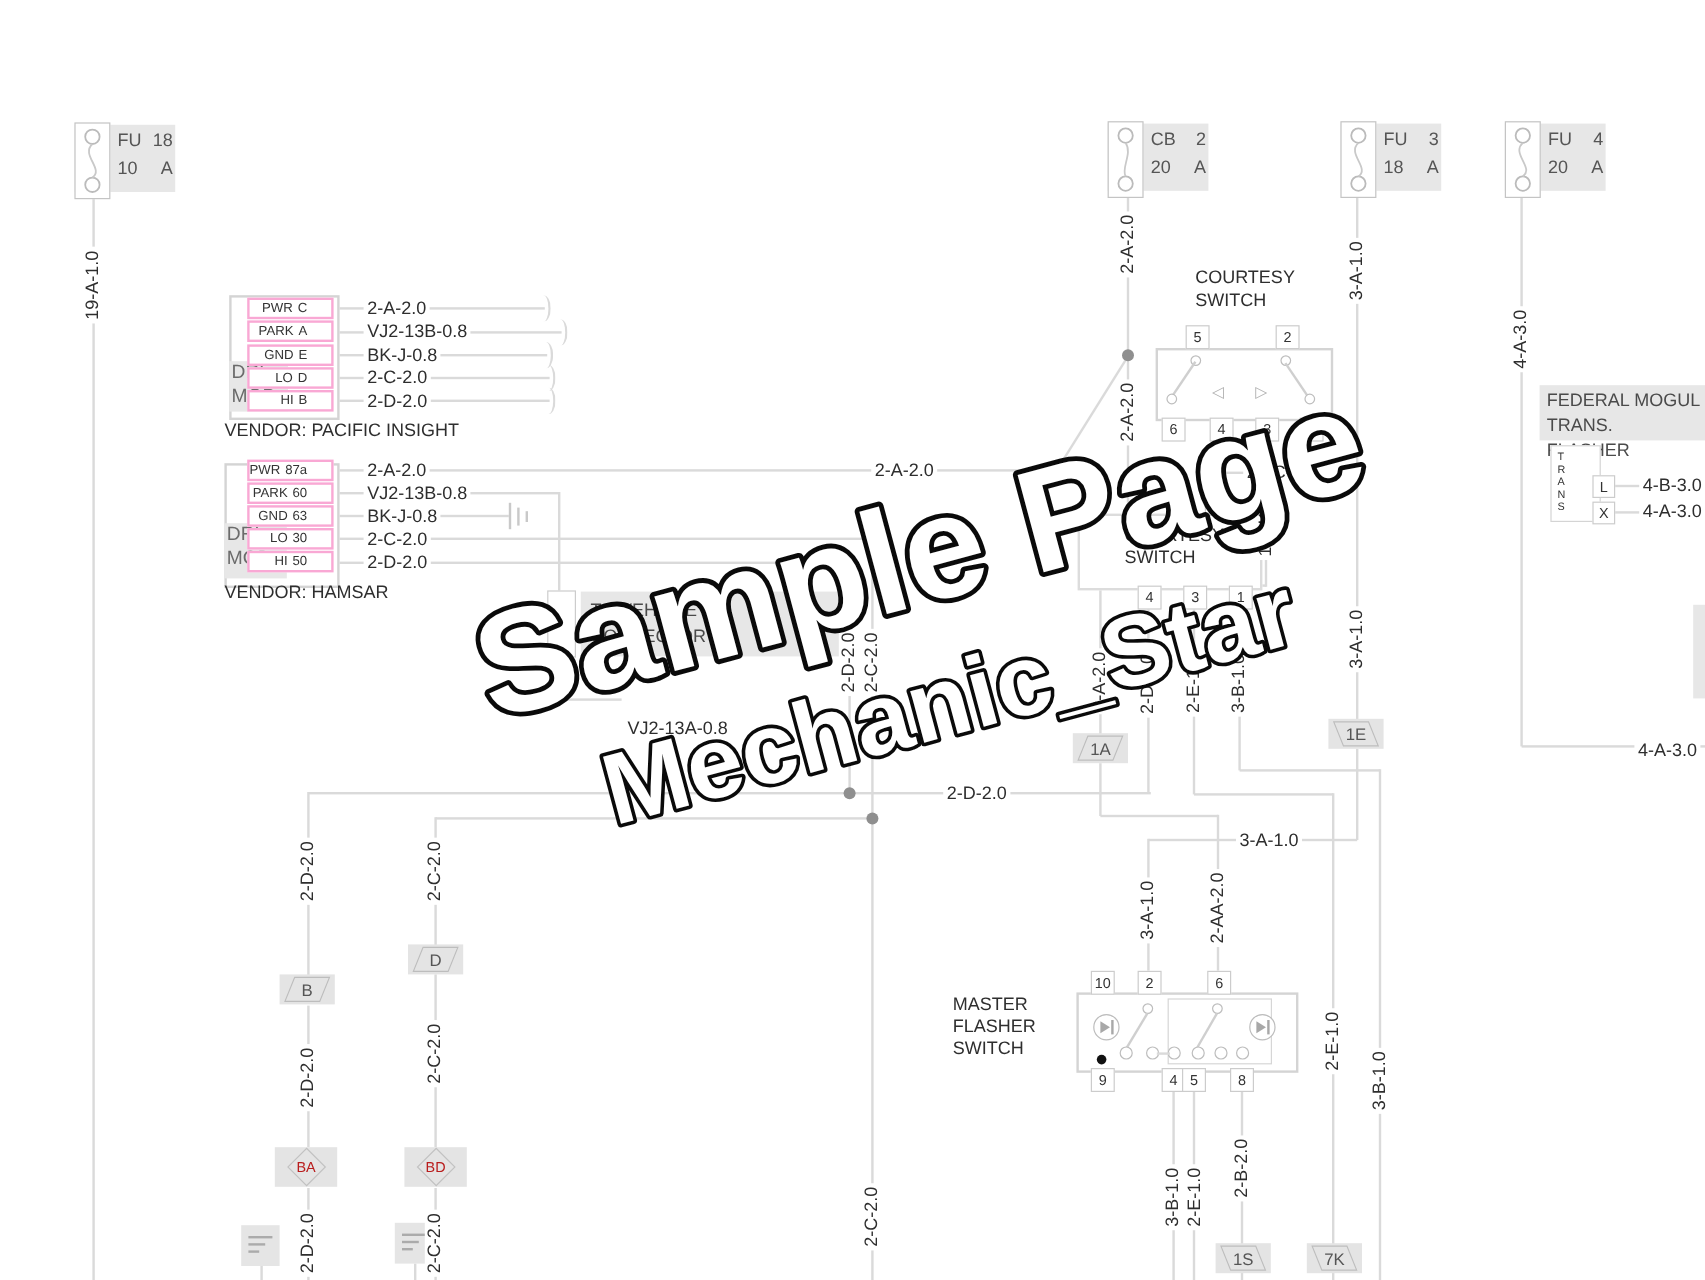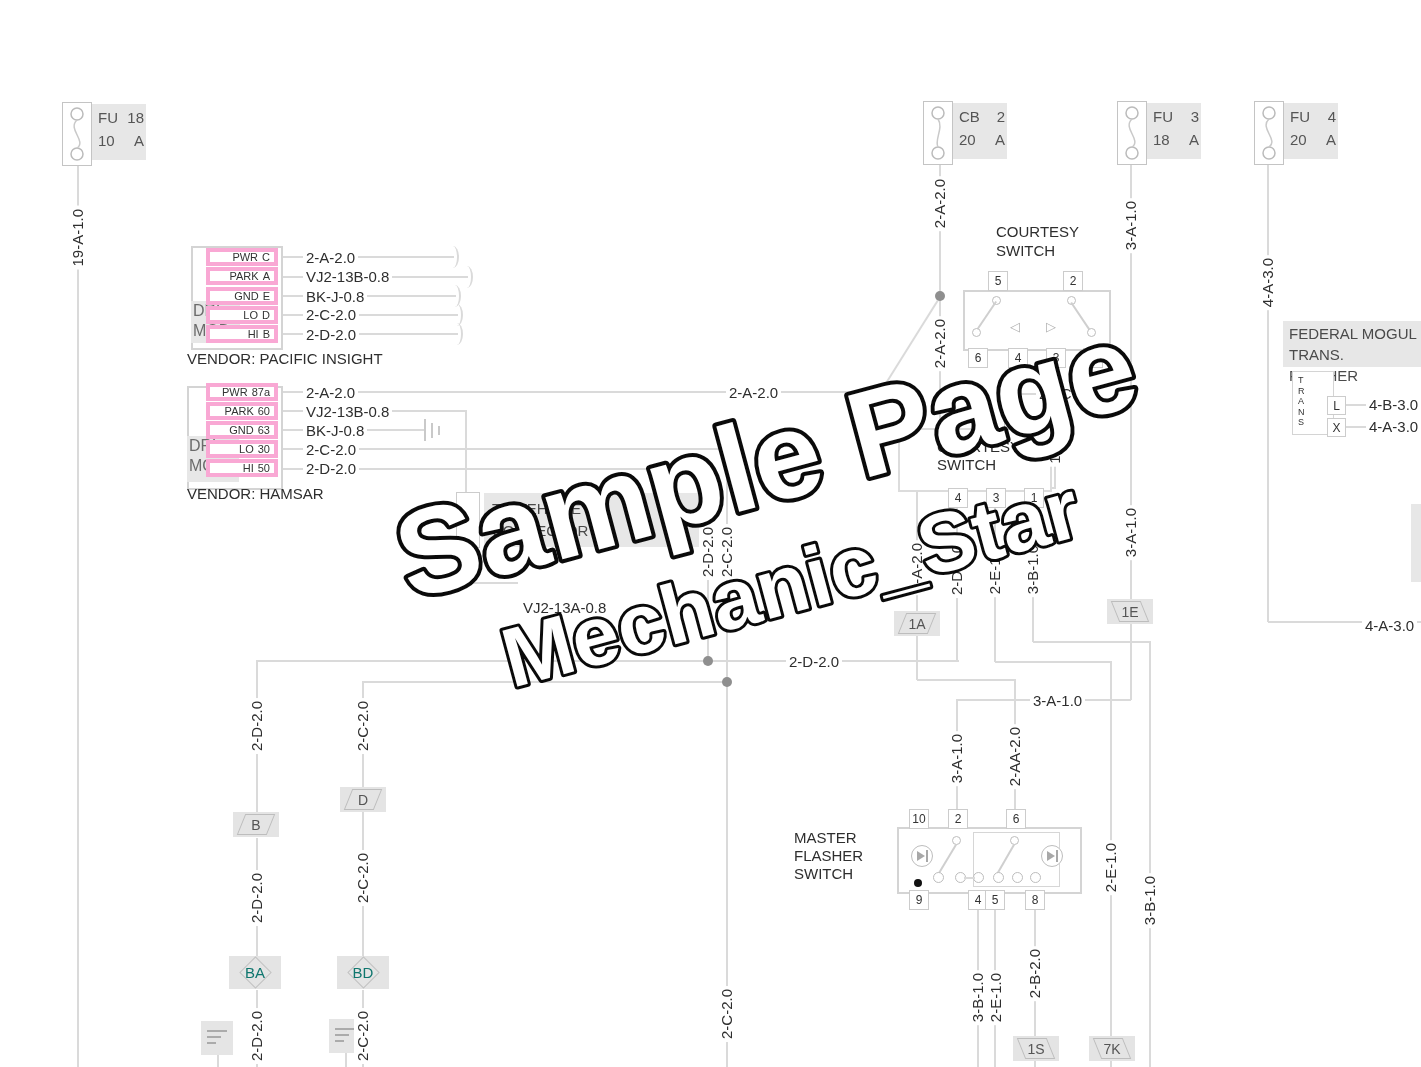--- a/index.html
+++ b/index.html
@@ -8,33 +8,33 @@
   .wh{position:absolute;height:2px;background:#dadada;}
   .wv{position:absolute;width:2px;background:#dadada;}
   .diag{position:absolute;height:2px;background:#dadada;transform-origin:0 0;}
   .lbl{position:absolute;font-size:15px;color:#2e2e2e;background:#fff;white-space:nowrap;padding:0 3px;line-height:17px;}
   .vlbl{position:absolute;font-size:15px;color:#2e2e2e;background:#fff;white-space:nowrap;
         writing-mode:vertical-rl;transform:rotate(180deg);padding:3px 0;width:17px;text-align:center;line-height:17px;}
   .dot{position:absolute;border-radius:50%;background:#8f8f8f;}
   .comp{position:absolute;border:2px solid #d4d4d4;background:#fff;}
   .pinbox{position:absolute;width:18px;height:18px;border:1px solid #ccc;background:#fff;
           font-size:12px;color:#333;display:flex;align-items:center;justify-content:center;}
-  .drlpin{position:absolute;width:72px;height:18px;border:4px solid #f9a8d4;background:#fff;
-          display:flex;justify-content:flex-end;align-items:center;gap:4px;padding-right:4px;
+  .drlpin{position:absolute;width:72px;height:18px;border:2px solid #f9a8d4;background:#fff;
+          display:flex;justify-content:flex-end;align-items:center;gap:4px;padding-right:20px;
           font-size:11px;color:#333;box-sizing:border-box;}
   .gray{position:absolute;background:#e7e7e7;color:#4a4a4a;}
   .circ{position:absolute;border:1.5px solid #bdbdbd;border-radius:50%;background:#fff;box-sizing:border-box;}
   .blade{position:absolute;height:2px;background:#cfcfcf;transform-origin:0 0;}
   .tri{position:absolute;font-size:13px;color:#b0b0b0;line-height:13px;}
   .pgram{position:absolute;width:46px;height:25px;background:#e4e4e4;display:flex;align-items:center;justify-content:center;}
   .pgram .sq{position:absolute;width:28px;height:19px;border:1.5px solid #bdbdbd;}
   .pgram .tx{position:relative;font-size:14px;color:#555;}
   .dmond{position:absolute;width:52px;height:33px;background:#e4e4e4;display:flex;align-items:center;justify-content:center;}
   .dmond .sq{position:absolute;width:21px;height:21px;border:1.5px solid #c2c2c2;transform:rotate(45deg);}
-  .dmond .tx{position:relative;font-size:15px;color:#0f766e;}
+  .dmond .tx{position:relative;font-size:12px;color:#b91c1c;}
   .fuse{position:absolute;width:84px;height:60px;}
   .fuse .bg{position:absolute;left:0;top:2px;width:84px;height:56px;background:#e7e7e7;}
   .fuse .sym{position:absolute;left:0;top:0;width:28px;height:62px;border:1px solid #c4c4c4;background:#fff;}
   .fuse .r1,.fuse .r2{position:absolute;left:36px;width:46px;font-size:15px;color:#555;display:flex;justify-content:space-between;}
   .fuse .r1{top:7px;}
   .fuse .r2{top:30px;}
   .gndbox{position:absolute;width:32px;height:34px;background:#e5e5e5;}
   .gndbox i{position:absolute;left:6px;height:2px;background:#ababab;display:block;}
   .wm{position:absolute;left:0;top:0;pointer-events:none;}
 </style>

